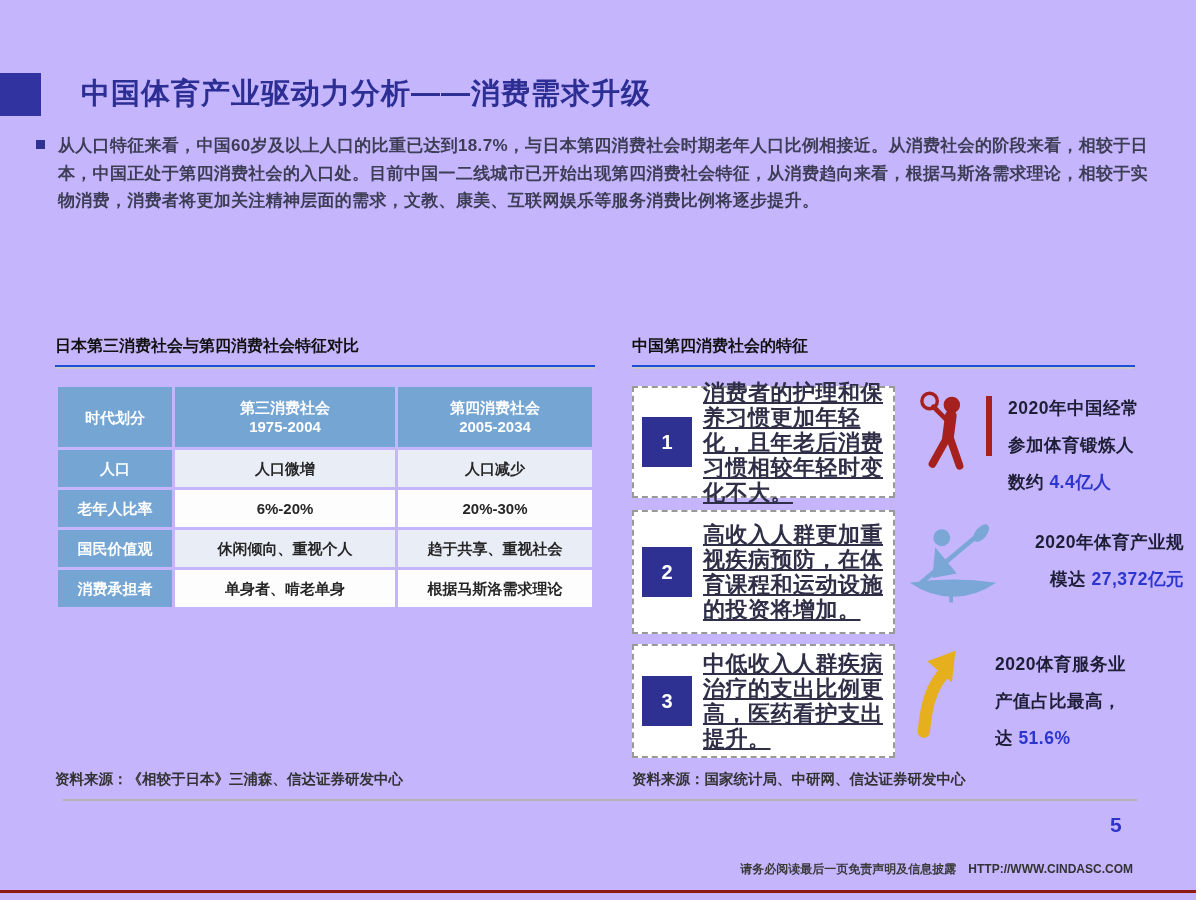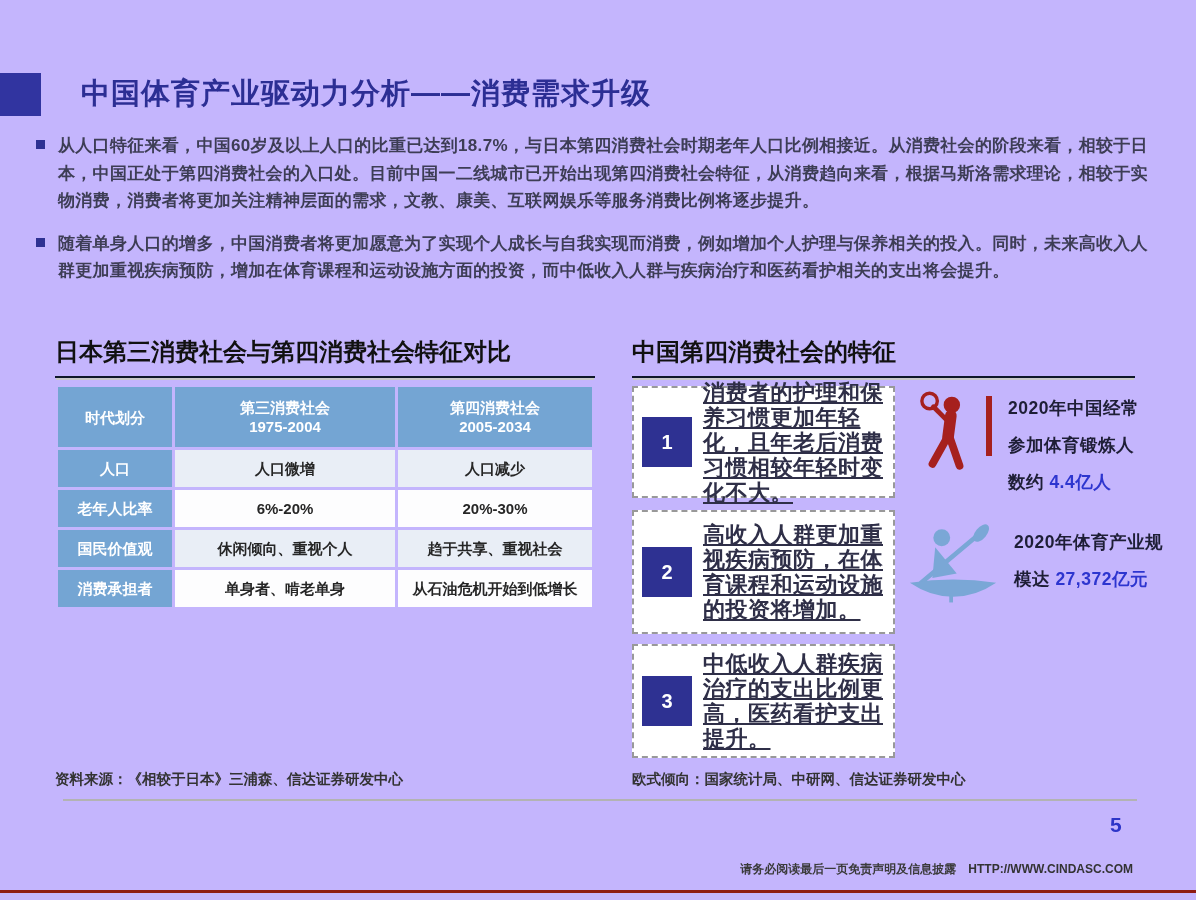--- a/index.html
+++ b/index.html
@@ -11,22 +11,22 @@
   .title-square { position:absolute; left:0; top:73px; width:41px; height:43px; background:#3134a0; }
   .page-title { position:absolute; left:81px; top:74px; font-size:29px; font-weight:bold; color:#2c2e94; letter-spacing:1px; }
 
   
   .bullets { position:absolute; left:30px; top:132px; width:1125px; }
   .bullet { display:flex; margin-bottom:15px; }
   .bullet-marker { flex:0 0 9px; width:9px; height:9px; background:#2e3192; margin:8px 13px 0 6px; }
   .bullet-text { font-size:17px; line-height:27.5px; color:#3d3d55; font-weight:600; letter-spacing:0.3px; }
 
   
-  .sec-heading { position:absolute; font-size:24px; font-weight:bold; color:#111; padding-bottom:8px;
-                 border-bottom:2px solid #0f172a; box-shadow:0 3px 0 -1px #c8c8c8; }
+  .sec-heading { position:absolute; font-size:16px; font-weight:bold; color:#111; padding-bottom:8px;
+                 border-bottom:2px solid #1d4ed8; box-shadow:0 3px 0 -1px #c8c8c8; }
   .sec-heading.left { left:55px; top:336px; width:540px; }
   .sec-heading.right { left:632px; top:336px; width:503px; }
 
   
   .jp-table { position:absolute; left:55px; top:384px; width:540px; border-collapse:separate; border-spacing:3px; table-layout:fixed; }
   .jp-table th, .jp-table td { white-space:pre-line; text-align:center; vertical-align:middle;
       font-size:15px; font-weight:bold; line-height:19px; padding:9px 4px; }
   .jp-table thead th { background:#74a5d3; color:#fff; padding:11px 4px; }
   .jp-table tbody th { background:#74a5d3; color:#fff; }
   .jp-table tbody tr:nth-child(odd) td { background:#e9eef6; }
@@ -43,21 +43,21 @@
   .feature-box.f1 { top:386px; height:112px; }
   .feature-box.f2 { top:510px; height:124px; }
   .feature-box.f3 { top:644px; height:114px; }
   .num-square { flex:0 0 50px; width:50px; height:50px; background:#2e3192; color:#fff;
                 font-size:20px; font-weight:bold; display:flex; align-items:center; justify-content:center; margin-right:11px; }
   .feature-text { font-size:22px; line-height:25px; font-weight:600; color:#2f2f48; letter-spacing:0.5px;text-decoration:underline; }
 
   
   .stat { position:absolute; display:flex; align-items:flex-start; }
   .stat.s1 { left:918px; top:390px; }
-  .stat.s2 { left:908px; top:524px; }
+  .stat.s2 { left:908px; top:524px;text-align:right; }
   .stat.s3 { left:915px; top:646px; }
   .stat-text { white-space:pre-line; width:170px; font-size:17.5px; font-weight:bold;
                color:#1e1e36; line-height:37px; letter-spacing:0.5px; }
   .stat .hl { color:#2d35cf; }
   .stat-icon { flex:0 0 auto; }
   .red-bar { flex:0 0 6px; width:6px; height:60px; background:#a6201e; margin:6px 16px 0 10px; }
   .s1 .stat-text { margin-left:0; }
   .s2 .stat-icon { margin-right:16px; }
   .s3 .stat-icon { margin-right:22px; }
 
@@ -78,24 +78,20 @@
 <div class="slide">
 
   <div class="title-square"></div>
   <h1 class="page-title">中国体育产业驱动力分析——消费需求升级</h1>
 
   <section class="bullets">
     <div class="bullet">
       <span class="bullet-marker"></span>
       <p class="bullet-text">从人口特征来看，中国60岁及以上人口的比重已达到18.7%，与日本第四消费社会时期老年人口比例相接近。从消费社会的阶段来看，相较于日本，中国正处于第四消费社会的入口处。目前中国一二线城市已开始出现第四消费社会特征，从消费趋向来看，根据马斯洛需求理论，相较于实物消费，消费者将更加关注精神层面的需求，文教、康美、互联网娱乐等服务消费比例将逐步提升。</p>
     </div>
-    <div class="bullet">
-      <span class="bullet-marker"></span>
-      <p class="bullet-text">随着单身人口的增多，中国消费者将更加愿意为了实现个人成长与自我实现而消费，例如增加个人护理与保养相关的投入。同时，未来高收入人群更加重视疾病预防，增加在体育课程和运动设施方面的投资，而中低收入人群与疾病治疗和医药看护相关的支出将会提升。</p>
-    </div>
   </section>
 
   <h2 class="sec-heading left">日本第三消费社会与第四消费社会特征对比</h2>
   <h2 class="sec-heading right">中国第四消费社会的特征</h2>
 
   <table class="jp-table">
     <colgroup>
         <col class="col-label">
         <col class="col-third">
         <col class="col-fourth">
@@ -121,21 +117,21 @@
         <td>20%-30%</td>
       </tr>
       <tr>
         <th>国民价值观</th>
         <td>休闲倾向、重视个人</td>
         <td>趋于共享、重视社会</td>
       </tr>
       <tr>
         <th>消费承担者</th>
         <td>单身者、啃老单身</td>
-        <td>从石油危机开始到低增长</td>
+        <td>根据马斯洛需求理论</td>
       </tr>
     </tbody>
   </table>
 
   <div class="feature-box f1">
     <div class="num-square">1</div>
     <p class="feature-text">消费者的护理和保养习惯更加年轻化，且年老后消费习惯相较年轻时变化不大。</p>
   </div>
   <div class="feature-box f2">
     <div class="num-square">2</div>
@@ -171,23 +167,34 @@
         <circle cx="36" cy="14" r="9" fill="#7aa7d6"></circle>
         <path d="M29 24 L52 52 L26 57 Z" fill="#7aa7d6"></path>
         <path d="M2 62 Q48 55 94 62 Q72 77 48 77 Q24 77 2 62 Z" fill="#7aa7d6"></path>
         <rect x="44" y="76" width="4" height="7" fill="#7aa7d6"></rect>
       </svg>
     </span>
     <p class="stat-text"><span>2020年体育产业规
 模达 </span><span class="hl">27,372亿元</span></p>
   </div>
 
+  <div class="stat s3">
+    <span class="stat-icon">
+      <svg width="58" height="94" viewBox="0 0 66 100">
+        <path d="M10 94 C13 64 18 42 36 24" stroke="#e6af1e" stroke-width="14" fill="none" stroke-linecap="round"></path>
+        <polygon points="46,2 14,14 42,38" fill="#e6af1e"></polygon>
+      </svg>
+    </span>
+    <p class="stat-text"><span>2020体育服务业
+产值占比最高，
+达 </span><span class="hl">51.6%</span></p>
+  </div>
 
   <p class="source left">资料来源：《相较于日本》三浦森、信达证券研发中心</p>
-  <p class="source right">欧式倾向：国家统计局、中研网、信达证券研发中心</p>
+  <p class="source right">资料来源：国家统计局、中研网、信达证券研发中心</p>
 
   <div class="footer-line"></div>
 
 
   <div class="page-num">5</div>
 
   <div class="disclaimer">
     <span>请务必阅读最后一页免责声明及信息披露</span><span class="url">HTTP://WWW.CINDASC.COM</span>
   </div>
 

